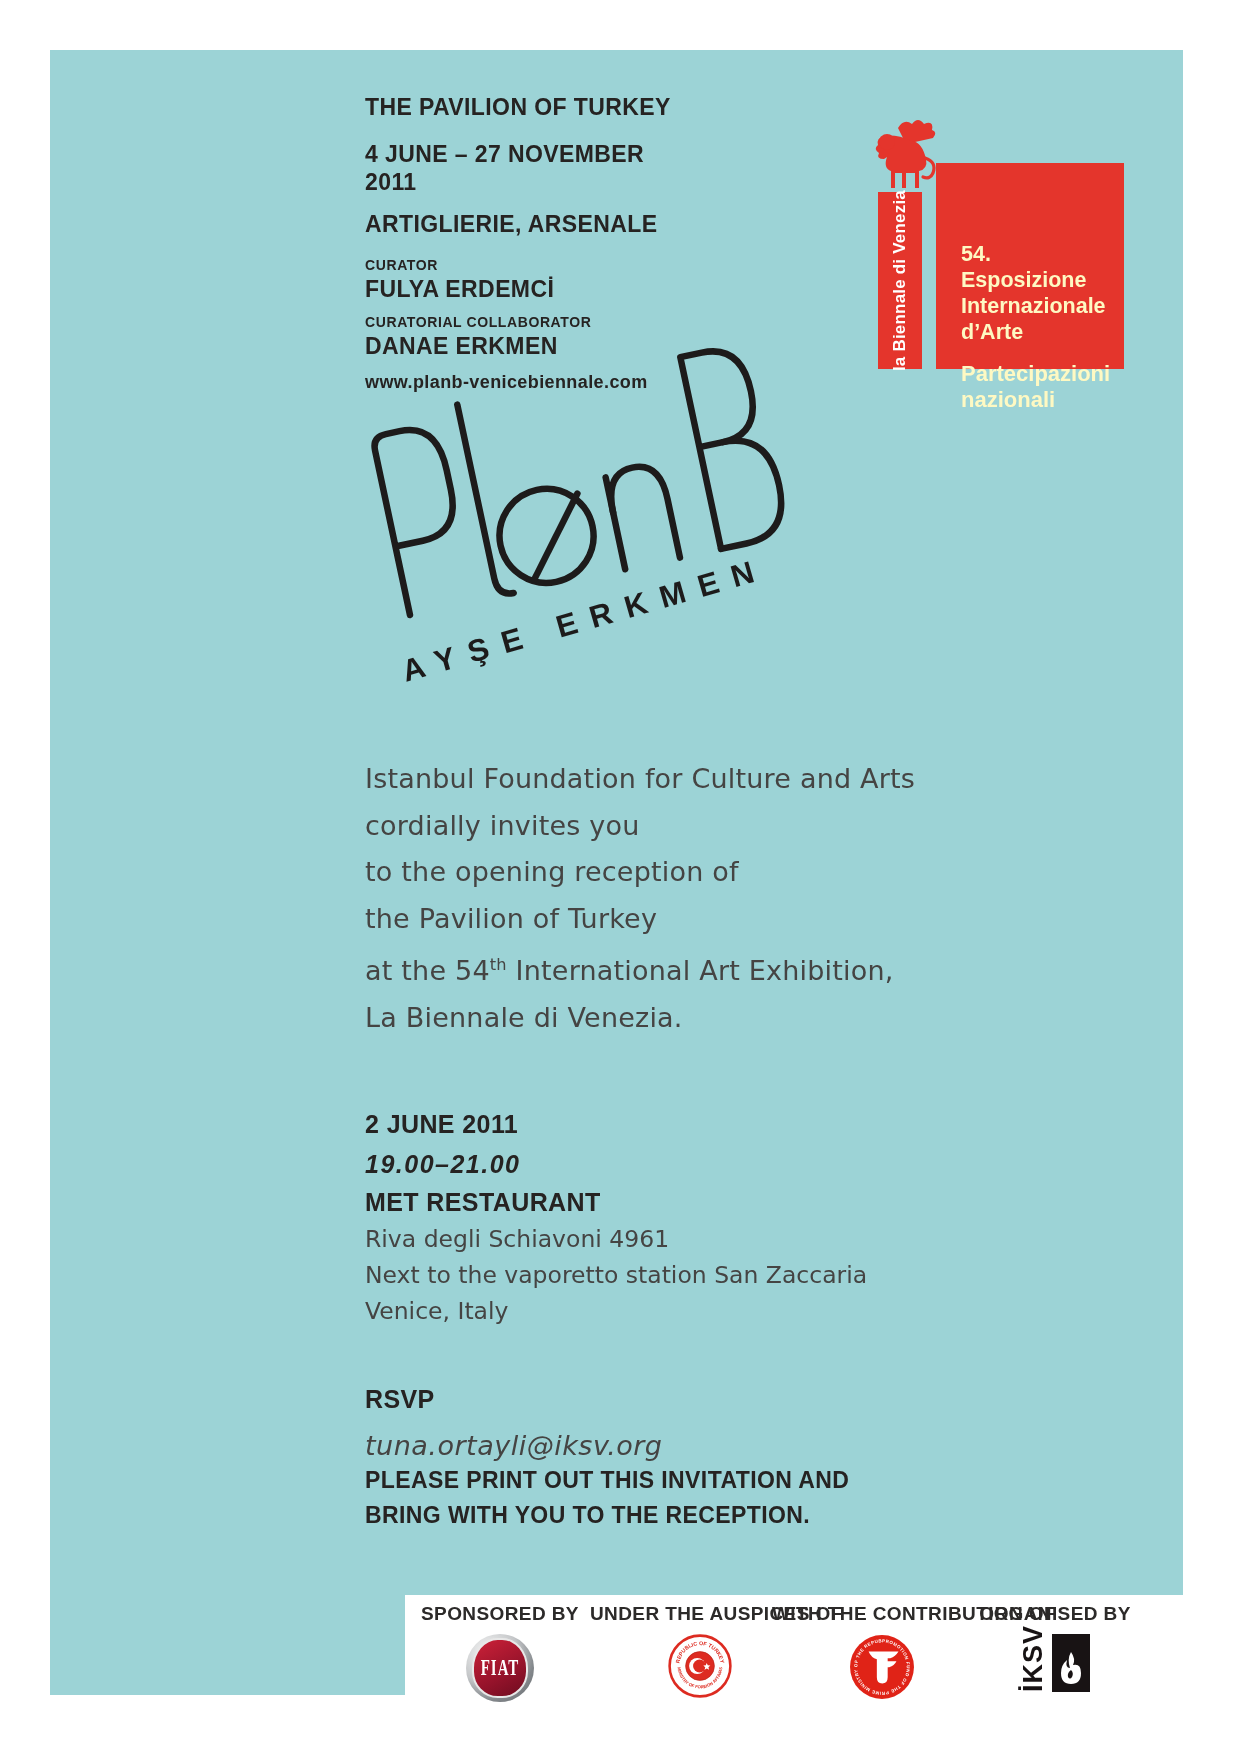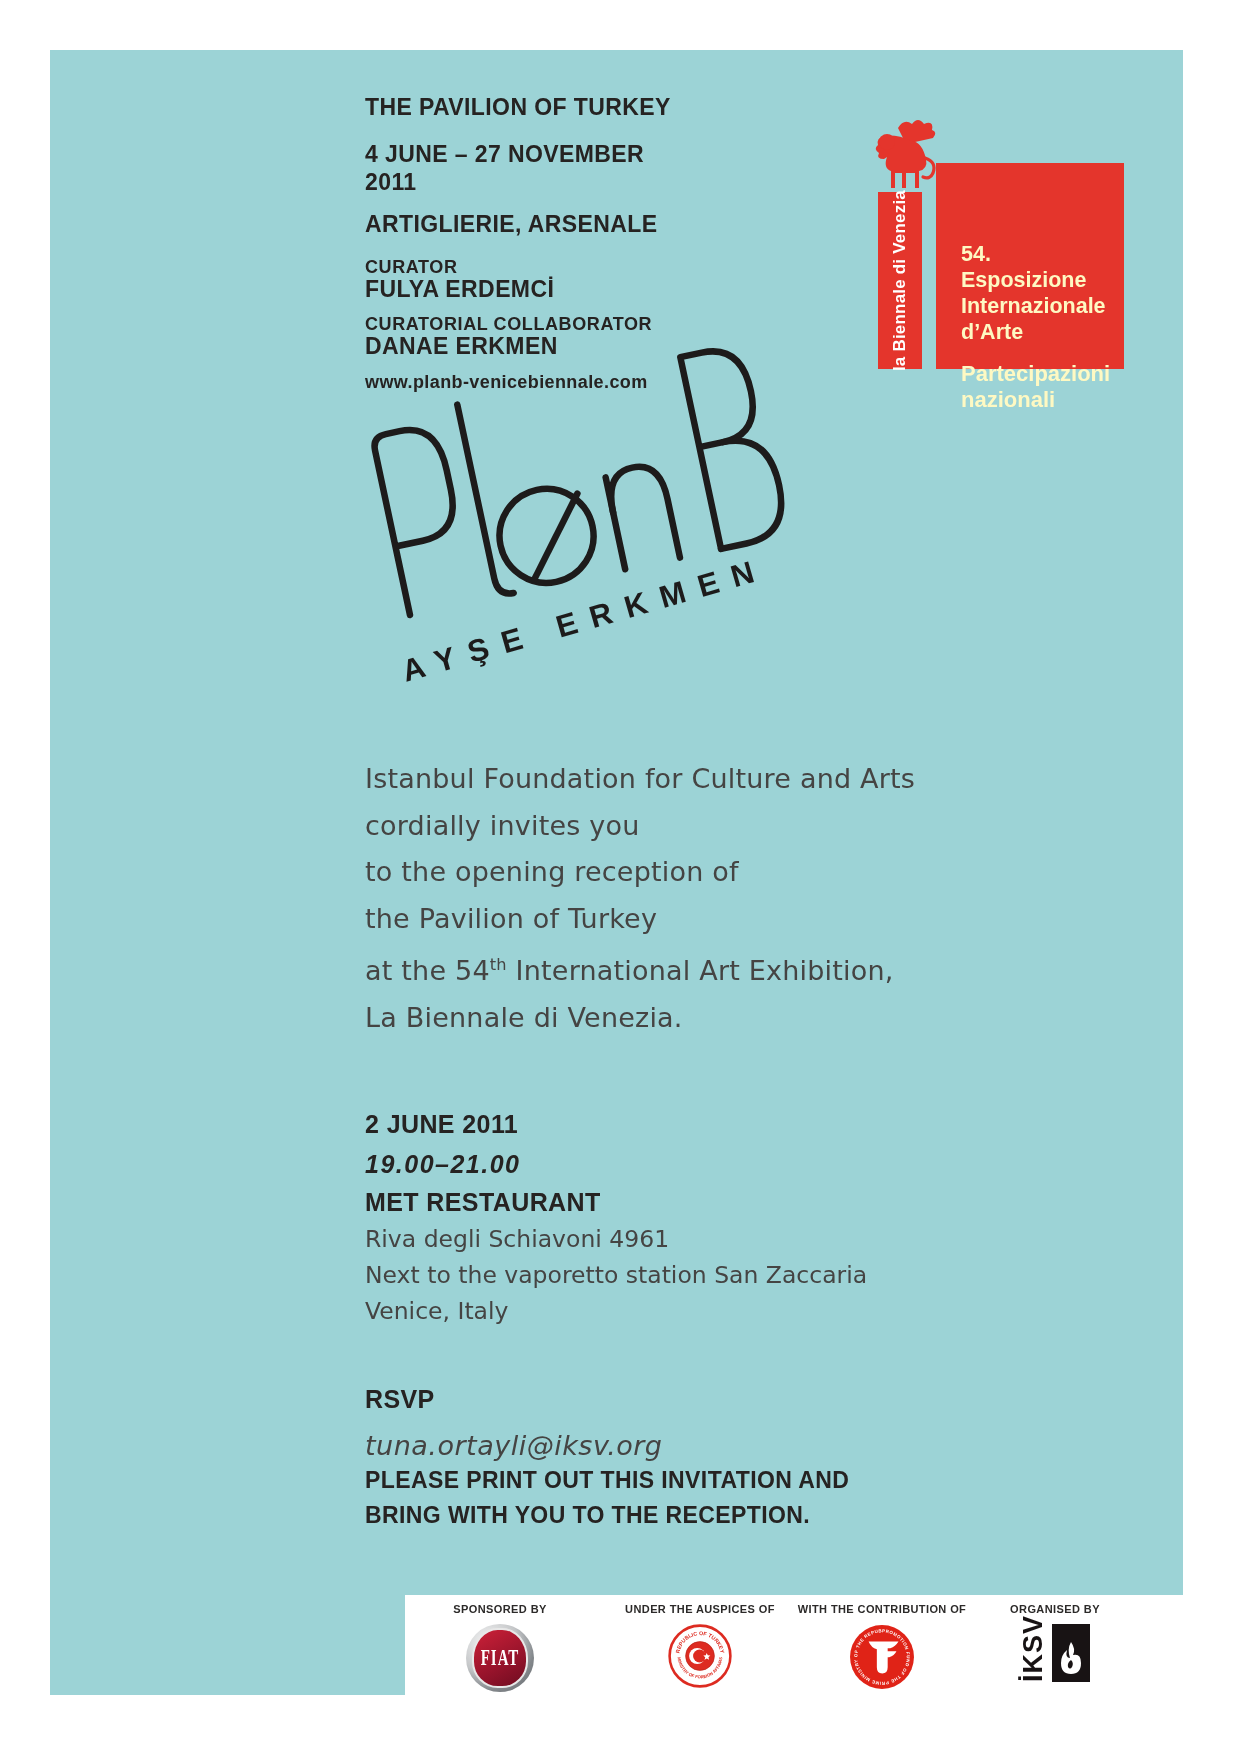--- a/index.html
+++ b/index.html
@@ -13,21 +13,21 @@
   body{
     width:1240px;height:1754px;background:#ffffff;position:relative;
     font-family:"Liberation Sans",sans-serif;color:var(--dark);
     overflow:hidden;
   }
   .poster-bg{position:absolute;left:50px;top:50px;width:1133px;height:1645px;background:var(--teal);}
   .abs{position:absolute;}
 
   
   .h-big{font-weight:bold;font-size:23px;letter-spacing:.4px;line-height:28px;white-space:nowrap;}
-  .h-small{font-weight:bold;font-size:18px;letter-spacing:.6px;white-space:nowrap;}
+  .h-small{font-weight:bold;font-size:14px;letter-spacing:.6px;white-space:nowrap;}
   .website{font-weight:bold;font-size:18px;letter-spacing:.4px;}
 
   
   .vbar{left:878px;top:192px;width:44px;height:177px;background:var(--red);
         display:flex;align-items:center;justify-content:center;}
   .vbar span{writing-mode:vertical-rl;transform:rotate(180deg);color:#fff;
         font-weight:bold;font-size:17px;letter-spacing:.2px;white-space:nowrap;}
   .expo{left:936px;top:163px;width:188px;height:206px;background:var(--red);
         box-sizing:border-box;padding:78px 10px 0 25px;color:#fef9c3;}
   .expo .l{font-weight:bold;font-size:21.5px;line-height:26px;}
@@ -48,21 +48,21 @@
   .ev-bold{font-weight:bold;font-size:25px;letter-spacing:.4px;}
   .ev-italic{font-weight:bold;font-style:italic;font-size:25px;letter-spacing:1.5px;}
   .ev-reg{font-family:"DejaVu Sans","Liberation Sans",sans-serif;font-size:23.5px;line-height:36px;color:var(--body);}
   .rsvp-mail{font-style:italic;font-size:27px;color:var(--body);
         font-family:"DejaVu Sans","Liberation Sans",sans-serif;letter-spacing:.5px;}
   .print-note{font-weight:bold;font-size:23px;line-height:35px;letter-spacing:.4px;}
 
   
   .foot-band{left:405px;top:1595px;width:835px;height:100px;background:#fff;}
   .foot-col{top:1603px;width:220px;text-align:center;}
-  .foot-label{font-weight:bold;font-size:11px;letter-spacing:.4px;color:#2c2a29;white-space:nowrap;}
+  .foot-label{font-weight:bold;font-size:19px;letter-spacing:.4px;color:#2c2a29;white-space:nowrap;}
   .foot-logo{margin-top:9px;display:flex;justify-content:center;align-items:center;}
 
   .fiat-outer{width:68px;height:68px;border-radius:50%;
       background:radial-gradient(circle at 32% 28%,#f8f8f8,#c4c6c8 45%,#83878b 70%,#5e6266);
       display:flex;align-items:center;justify-content:center;}
   .fiat-inner{width:52px;height:56px;border-radius:46% 46% 46% 46%/50% 50% 44% 44%;
       background:linear-gradient(150deg,#c41f36 10%,#96132b 60%,#6e0c20);
       border:2px solid #e8e8e8;display:flex;align-items:center;justify-content:center;}
   .fiat-inner span{color:#fff;font-weight:bold;font-size:15px;letter-spacing:1px;
       font-family:"Liberation Serif",serif;transform:scaleY(1.5);}

